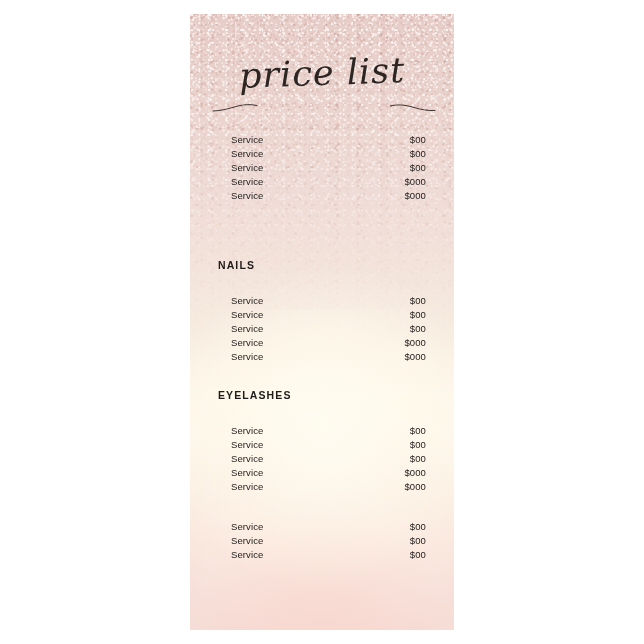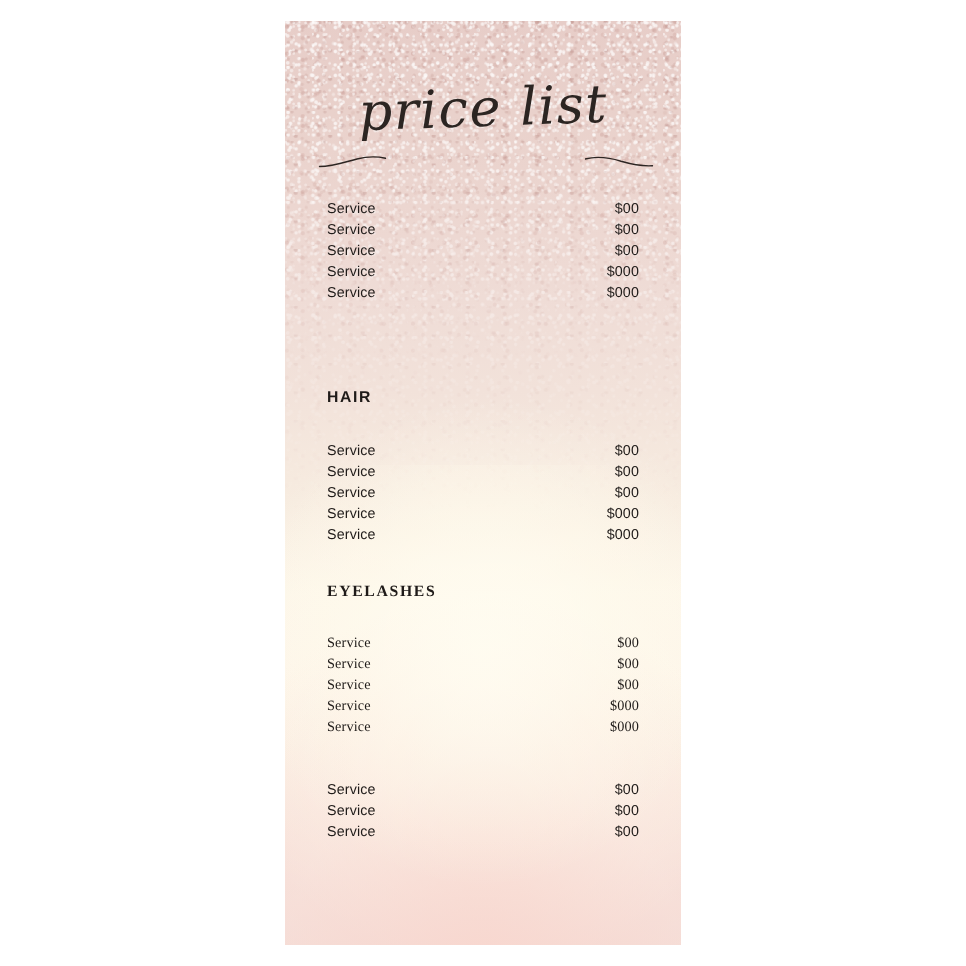--- a/index.html
+++ b/index.html
@@ -167,27 +167,28 @@
     margin: 0 0 13px 0;
   }
   .row {
     display: flex;
     justify-content: space-between;
     align-items: flex-end;
     font-size: 9.5px;
     color: #1f1b19;
     line-height: 13px;
     padding: 0.5px 0;
+    margin-left: 13px;
   }
   .row .svc { letter-spacing: 0.1px; }
   .row .price { letter-spacing: 0.1px; }
 
   .sec-hair { top: 118px; }
   .sec-nails { top: 245px; }
-  .sec-lashes { top: 375px; font-family: Liberation Serif, serif; }
+  .sec-lashes { top: 375px; }
   .sec-additional { top: 505px; }
 
   
   .gap-wide .section-title { margin-bottom: 22px; }
 </style>
 </head>
 <body>
 
 <div id="canvas">
 
@@ -227,21 +228,21 @@
           <span class="svc">Service</span>
           <span class="price">$000</span>
         </div>
         <div class="row">
           <span class="svc">Service</span>
           <span class="price">$000</span>
         </div>
       </div>
 
       <div class="section sec-nails gap-wide">
-        <div class="section-title">HAIR</div>
+        <div class="section-title">NAILS</div>
         <div class="row">
           <span class="svc">Service</span>
           <span class="price">$00</span>
         </div>
         <div class="row">
           <span class="svc">Service</span>
           <span class="price">$00</span>
         </div>
         <div class="row">
           <span class="svc">Service</span>

